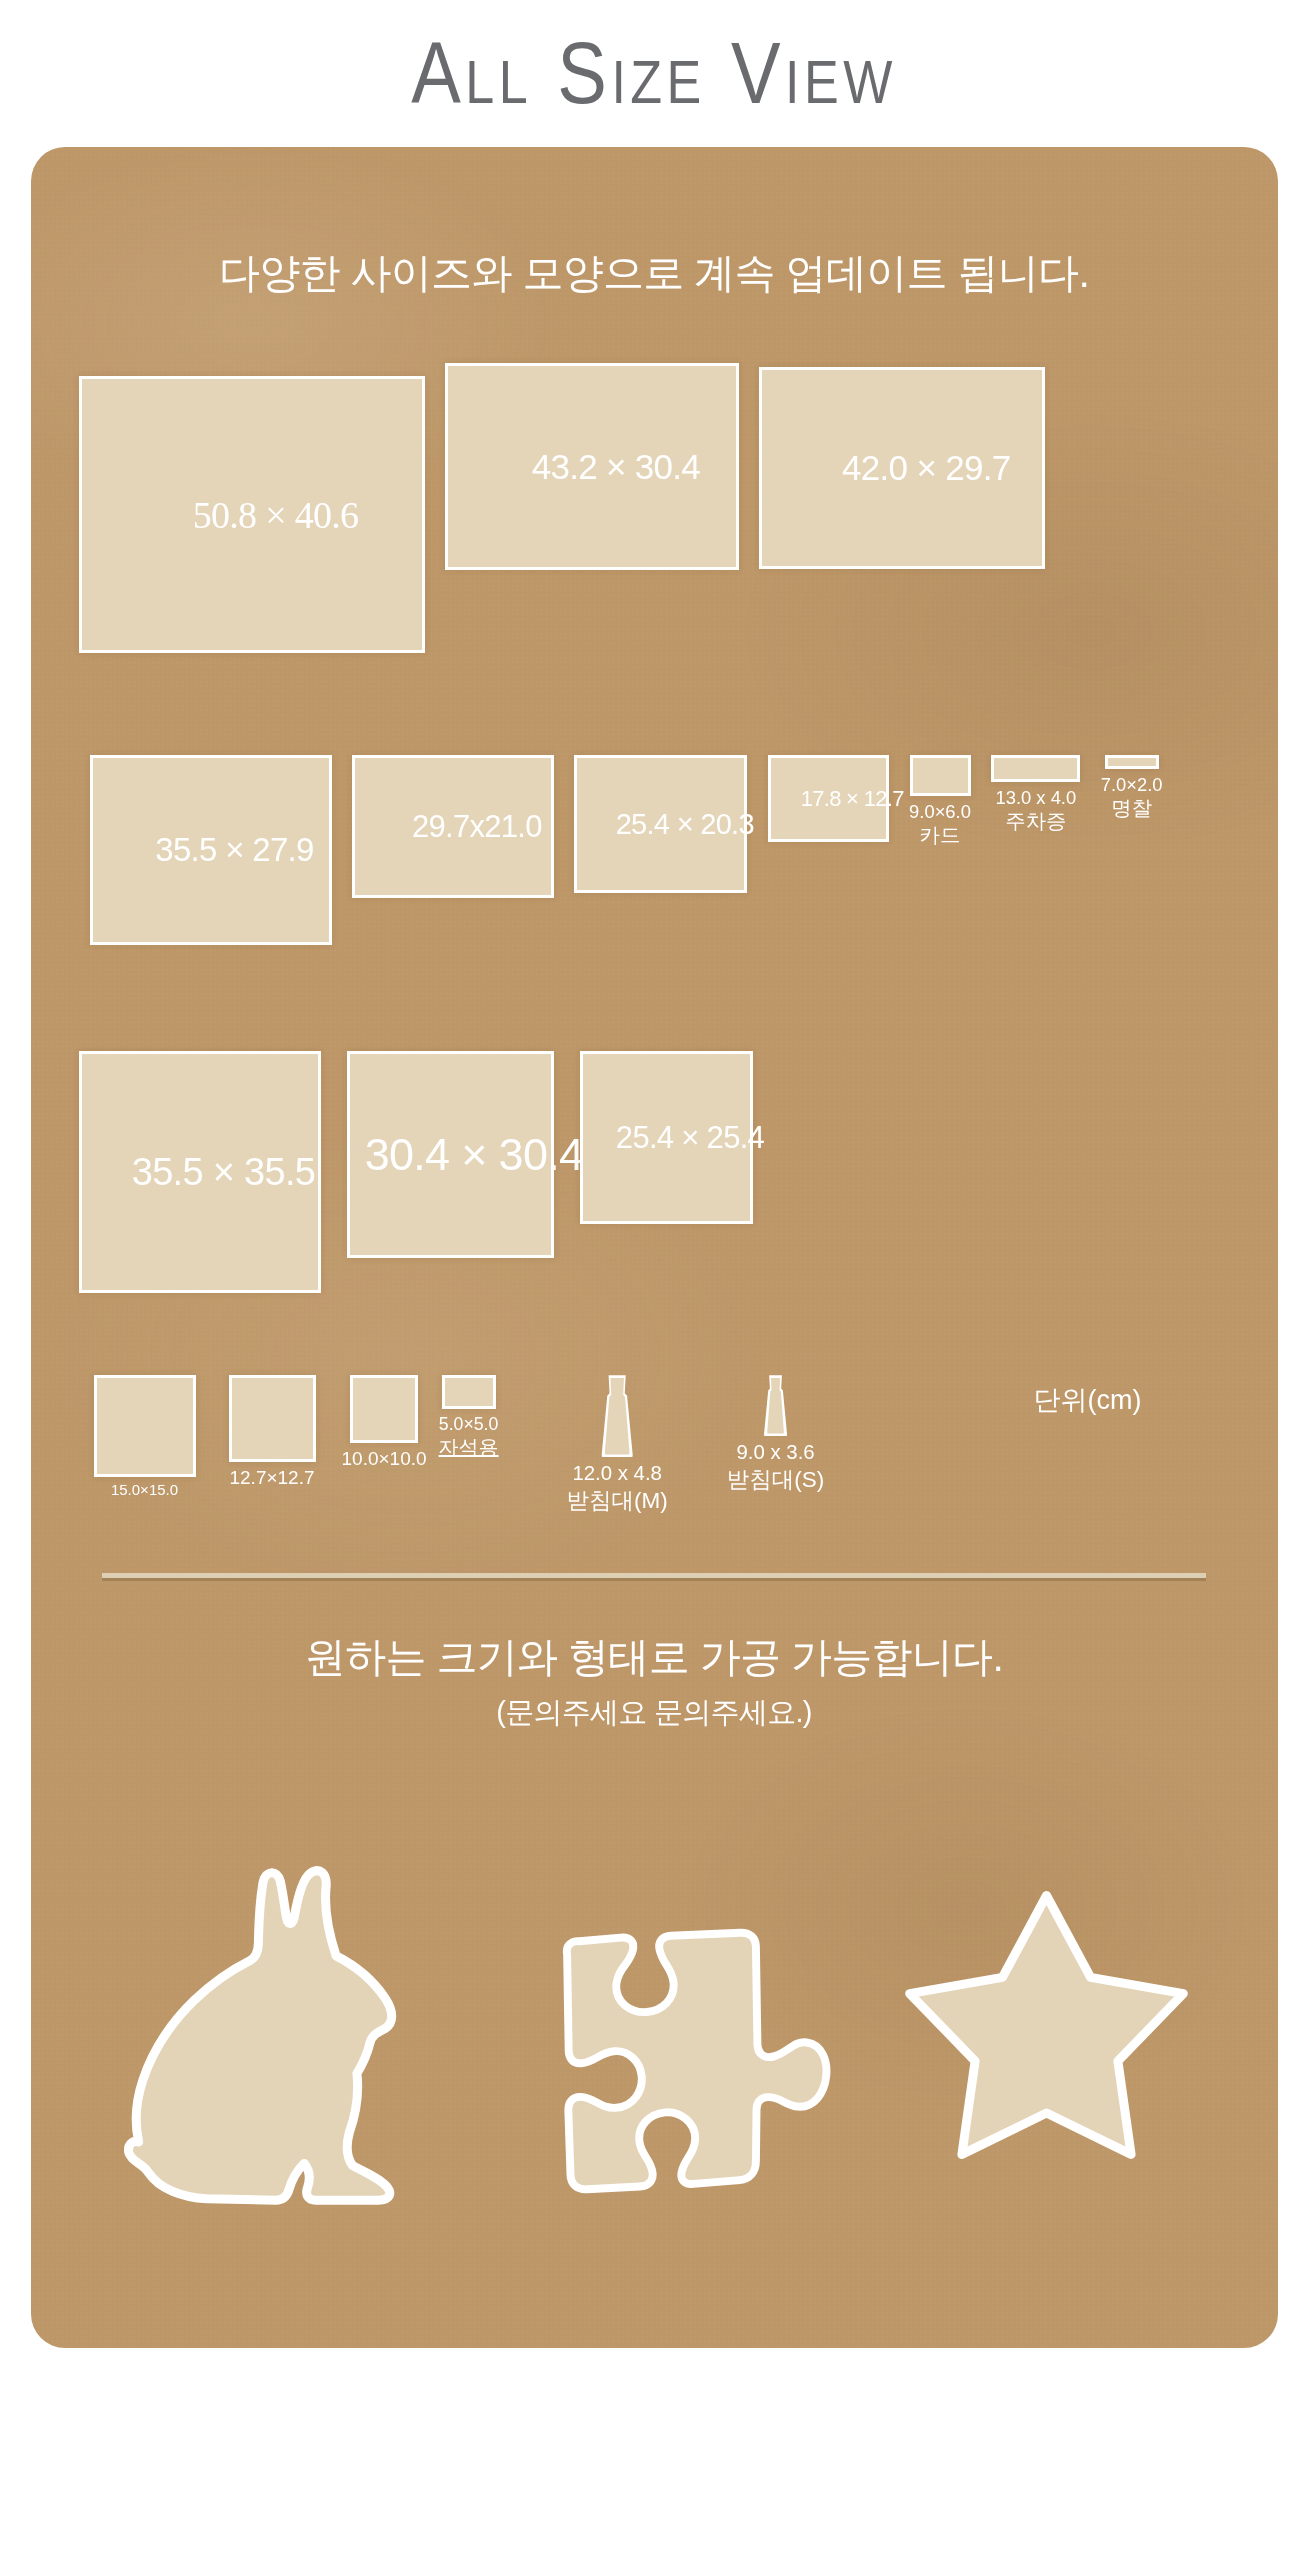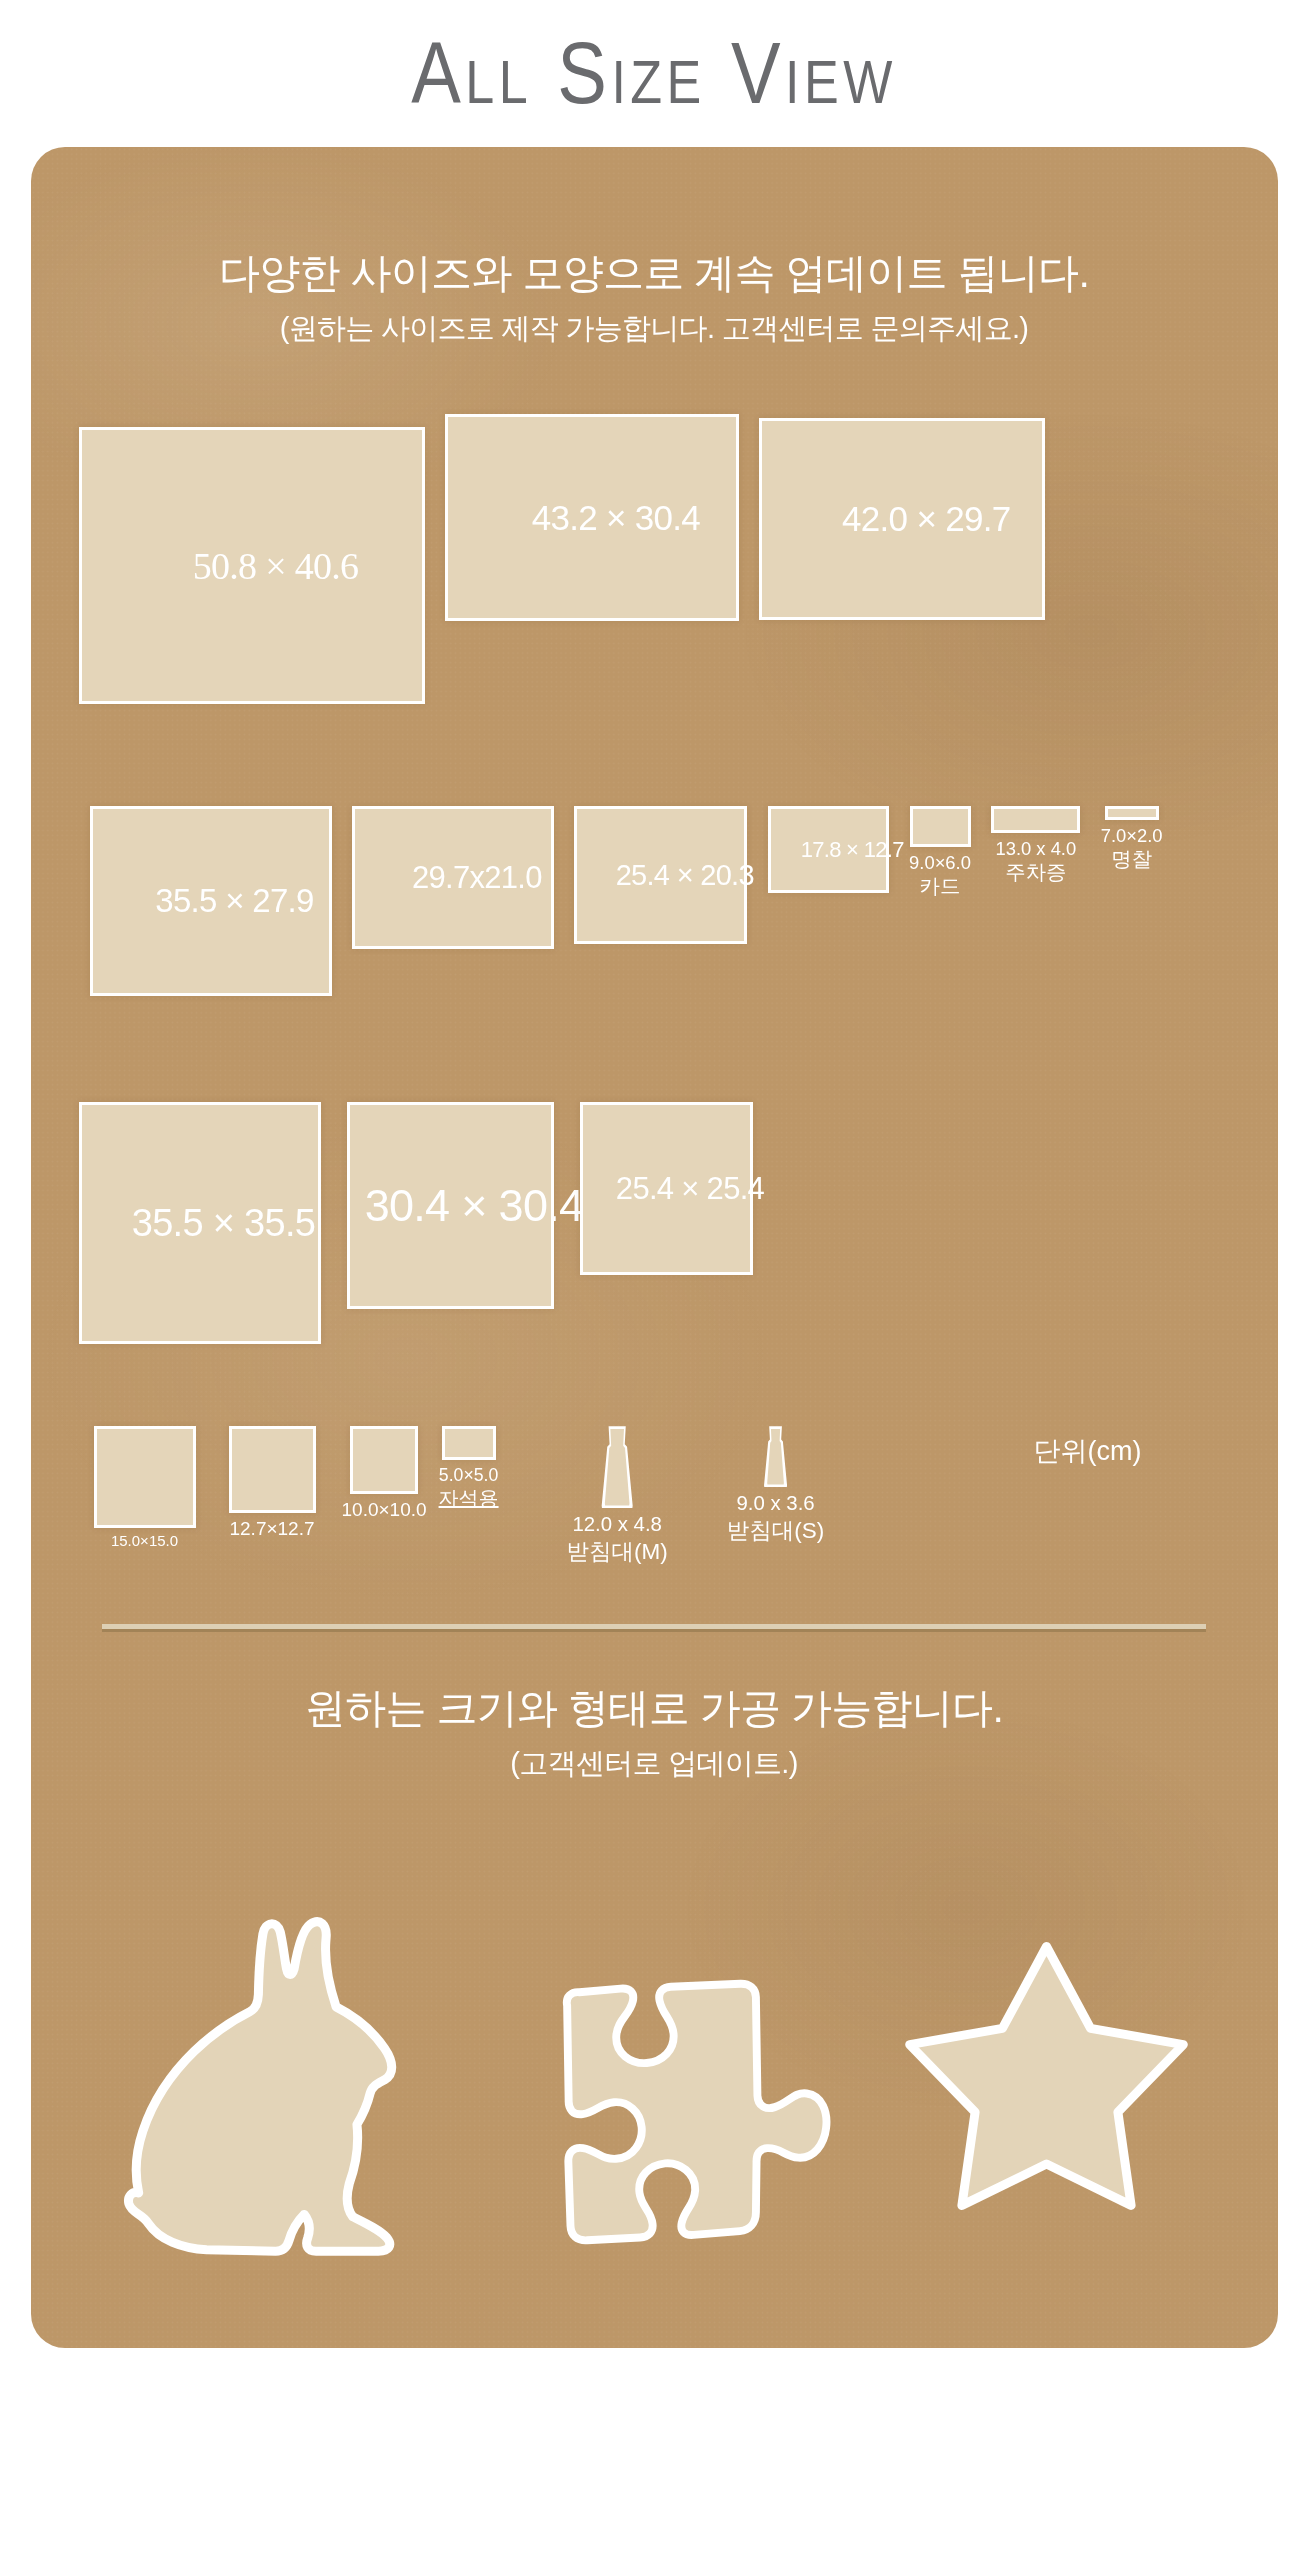--- a/index.html
+++ b/index.html
@@ -72,21 +72,20 @@
 </head>
 <body>
 
 <div class="page-title">All Size View</div>
 
 <div class="kraft-panel">
   <div class="panel-inner">
 
     <div class="intro">
       <div class="panel-h1">다양한 사이즈와 모양으로 계속 업데이트 됩니다.</div>
-      <div class="panel-h2">(원하는 사이즈로 제작 가능합니다. 고객센터로 문의주세요.)</div>
     </div>
 
     <div class="size-row row1">
         <div class="size-item" style="margin-top: 13px;">
           <div class="board" style="width: 346px; height: 277px;">
             <span class="board-label" style="font-size: 38px; font-family: Liberation Serif, serif;">50.8 × 40.6</span>
           </div>
         </div>
         <div class="size-item">
           <div class="board" style="width: 294px; height: 207px;">
@@ -191,21 +190,21 @@
       <div class="unit-label">단위(cm)</div>
     </div>
 
     <div class="divider">
       <div class="light"></div>
       <div class="dark"></div>
     </div>
 
     <div class="custom">
       <div class="panel-h1">원하는 크기와 형태로 가공 가능합니다.</div>
-      <div class="panel-h2">(고객센터로 업데이트.)</div>
+      <div class="panel-h2">(문의주세요 문의주세요.)</div>
     </div>
 
     <div class="shapes-row">
       <div class="shape shape-rabbit">
         <svg viewBox="0 0 100 100" width="100%" height="100%">
           <path fill="var(--kraft-shape)" stroke="var(--white)" stroke-width="2.6" stroke-linejoin="round" d="M43.2,6.2 C43.8,2.6 47.2,2.2 48.2,5.6 C49.0,9.0 49.4,13.0 50.0,16.2 C50.4,18.4 51.6,18.4 52.2,16.2
              C53.2,10.4 54.6,5.0 56.8,3.4 C59.6,1.4 61.8,3.6 61.4,7.4 C60.9,12.6 61.9,20.0 64.3,27.2
              C69.8,30.0 74.9,34.2 78.3,39.2 C80.9,43.0 81.1,46.6 78.3,48.2 C76.3,49.3 74.7,49.9 74.1,52.1
              C73.3,55.5 72.0,58.3 70.3,61.1 C70.9,66.5 70.1,72.5 68.1,78.1 C67.1,81.9 67.3,85.3 69.1,87.7
              C73.1,89.7 76.9,91.5 78.9,93.7 C80.7,95.9 79.5,97.6 76.5,97.6 L58.5,97.6

